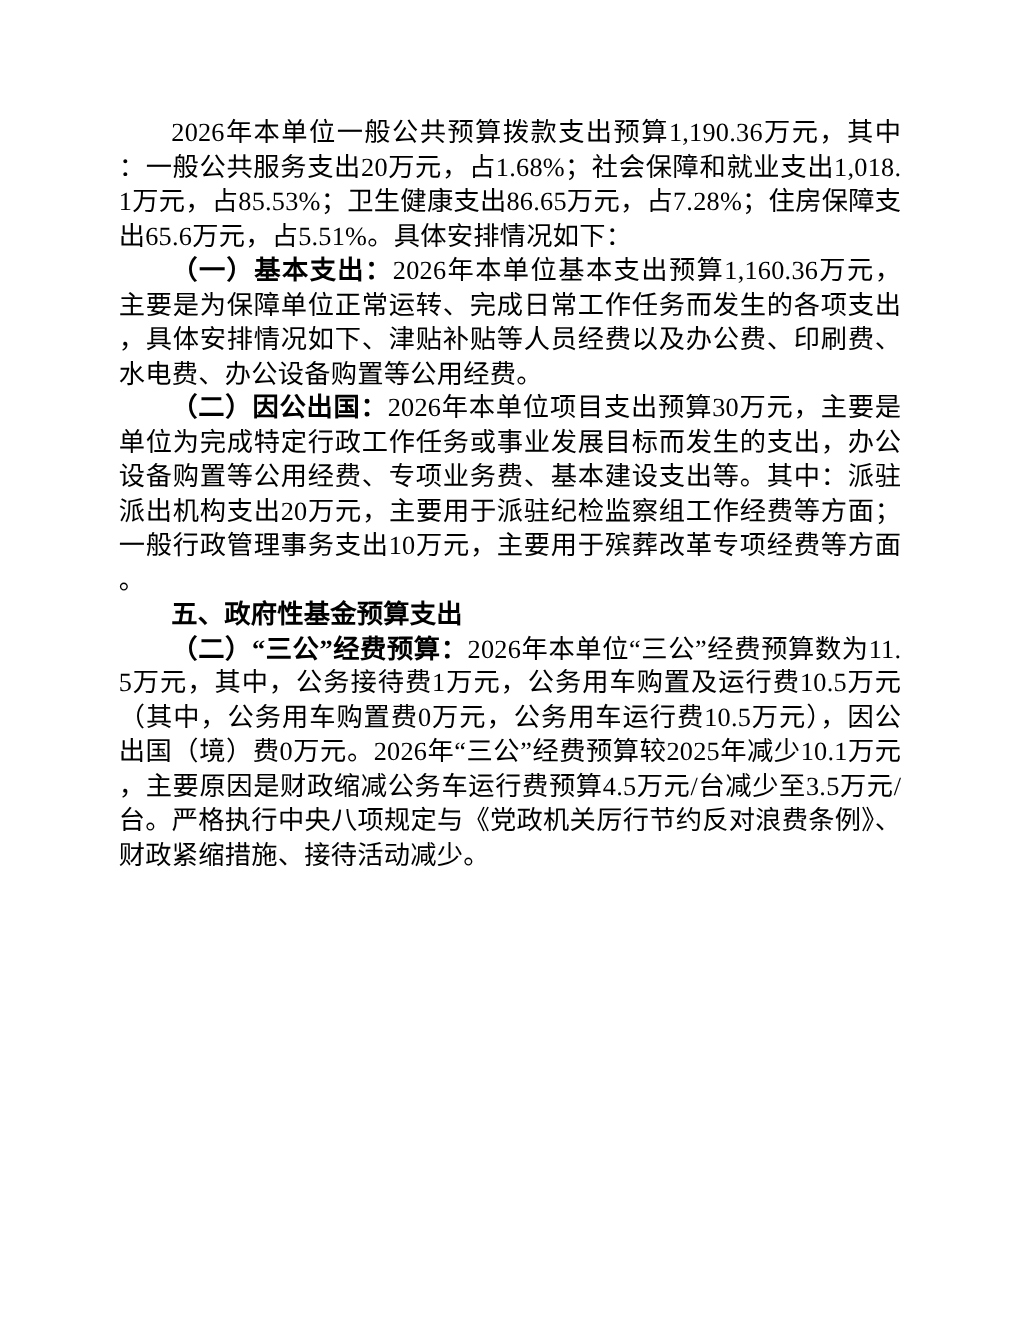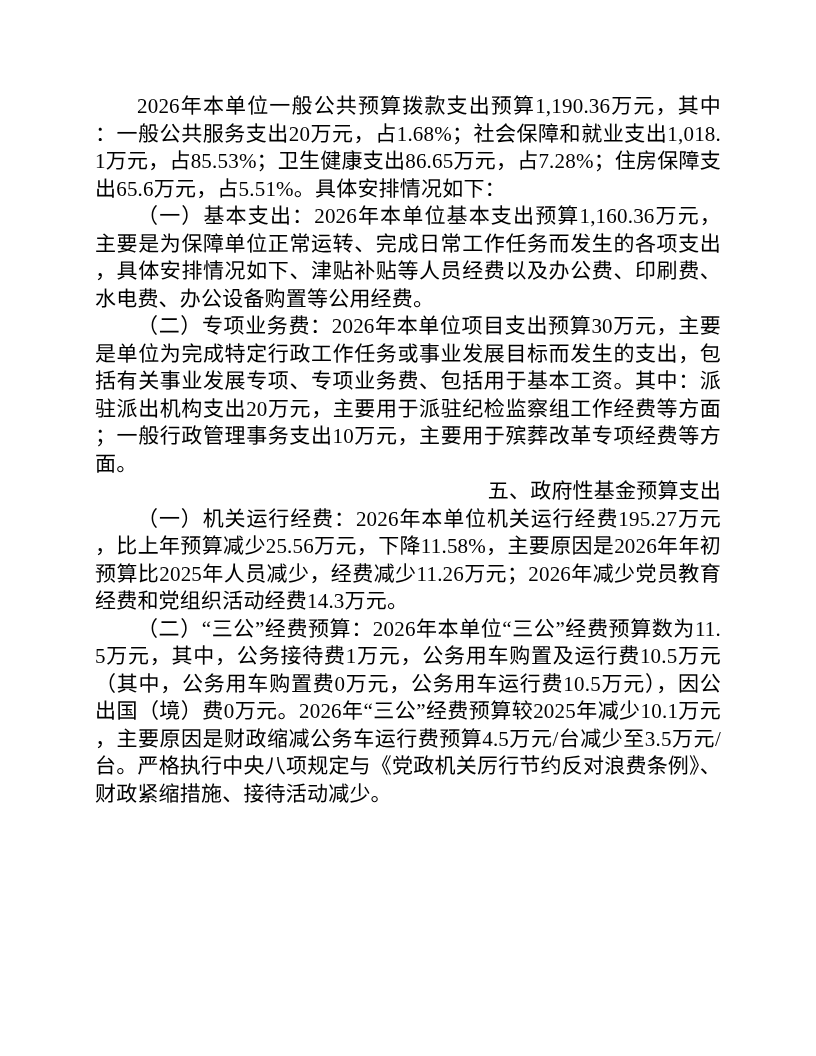--- a/index.html
+++ b/index.html
@@ -24,41 +24,40 @@
     font-size: 21px;
     line-height: 27.5px;
     text-align: justify;
     text-justify: inter-character;
     text-indent: 42px;
     line-break: anywhere;
     overflow-wrap: anywhere;
     letter-spacing: 0.2px;
   }
   .doc p .lead {
-    font-weight: normal;
+    font-weight: bold;
   }
   .doc p.heading {
     font-weight: bold;
-    text-align: right;
+    text-align: left;
   }
 </style>
 </head>
 <body>
 
 <div class="page">
   <div class="doc">
 
     <p><span class="lead"></span><span>2026年本单位一般公共预算拨款支出预算1,190.36万元，其中：一般公共服务支出20万元，占1.68%；社会保障和就业支出1,018.1万元，占85.53%；卫生健康支出86.65万元，占7.28%；住房保障支出65.6万元，占5.51%。具体安排情况如下：</span></p>
 
     <p><span class="lead">（一）基本支出：</span><span>2026年本单位基本支出预算1,160.36万元，主要是为保障单位正常运转、完成日常工作任务而发生的各项支出，具体安排情况如下、津贴补贴等人员经费以及办公费、印刷费、水电费、办公设备购置等公用经费。</span></p>
 
-    <p><span class="lead">（二）专项业务费：</span><span>2026年本单位项目支出预算30万元，主要是单位为完成特定行政工作任务或事业发展目标而发生的支出，包括有关事业发展专项、专项业务费、包括用于基本工资。其中：派驻派出机构支出20万元，主要用于派驻纪检监察组工作经费等方面；一般行政管理事务支出10万元，主要用于殡葬改革专项经费等方面。</span></p>
+    <p><span class="lead">（二）因公出国：</span><span>2026年本单位项目支出预算30万元，主要是单位为完成特定行政工作任务或事业发展目标而发生的支出，办公设备购置等公用经费、专项业务费、基本建设支出等。其中：派驻派出机构支出20万元，主要用于派驻纪检监察组工作经费等方面；一般行政管理事务支出10万元，主要用于殡葬改革专项经费等方面。</span></p>
 
     <p class="heading"><span class="lead">五、政府性基金预算支出</span></p>
 
 
 
-    <p><span class="lead">（一）机关运行经费：</span><span>2026年本单位机关运行经费195.27万元，比上年预算减少25.56万元，下降11.58%，主要原因是2026年年初预算比2025年人员减少，经费减少11.26万元；2026年减少党员教育经费和党组织活动经费14.3万元。</span></p>
 
     <p><span class="lead">（二）“三公”经费预算：</span><span>2026年本单位“三公”经费预算数为11.5万元，其中，公务接待费1万元，公务用车购置及运行费10.5万元（其中，公务用车购置费0万元，公务用车运行费10.5万元），因公出国（境）费0万元。2026年“三公”经费预算较2025年减少10.1万元，主要原因是财政缩减公务车运行费预算4.5万元/台减少至3.5万元/台。严格执行中央八项规定与《党政机关厉行节约反对浪费条例》、财政紧缩措施、接待活动减少。</span></p>
 
   </div>
 </div>
 
 </body></html>

